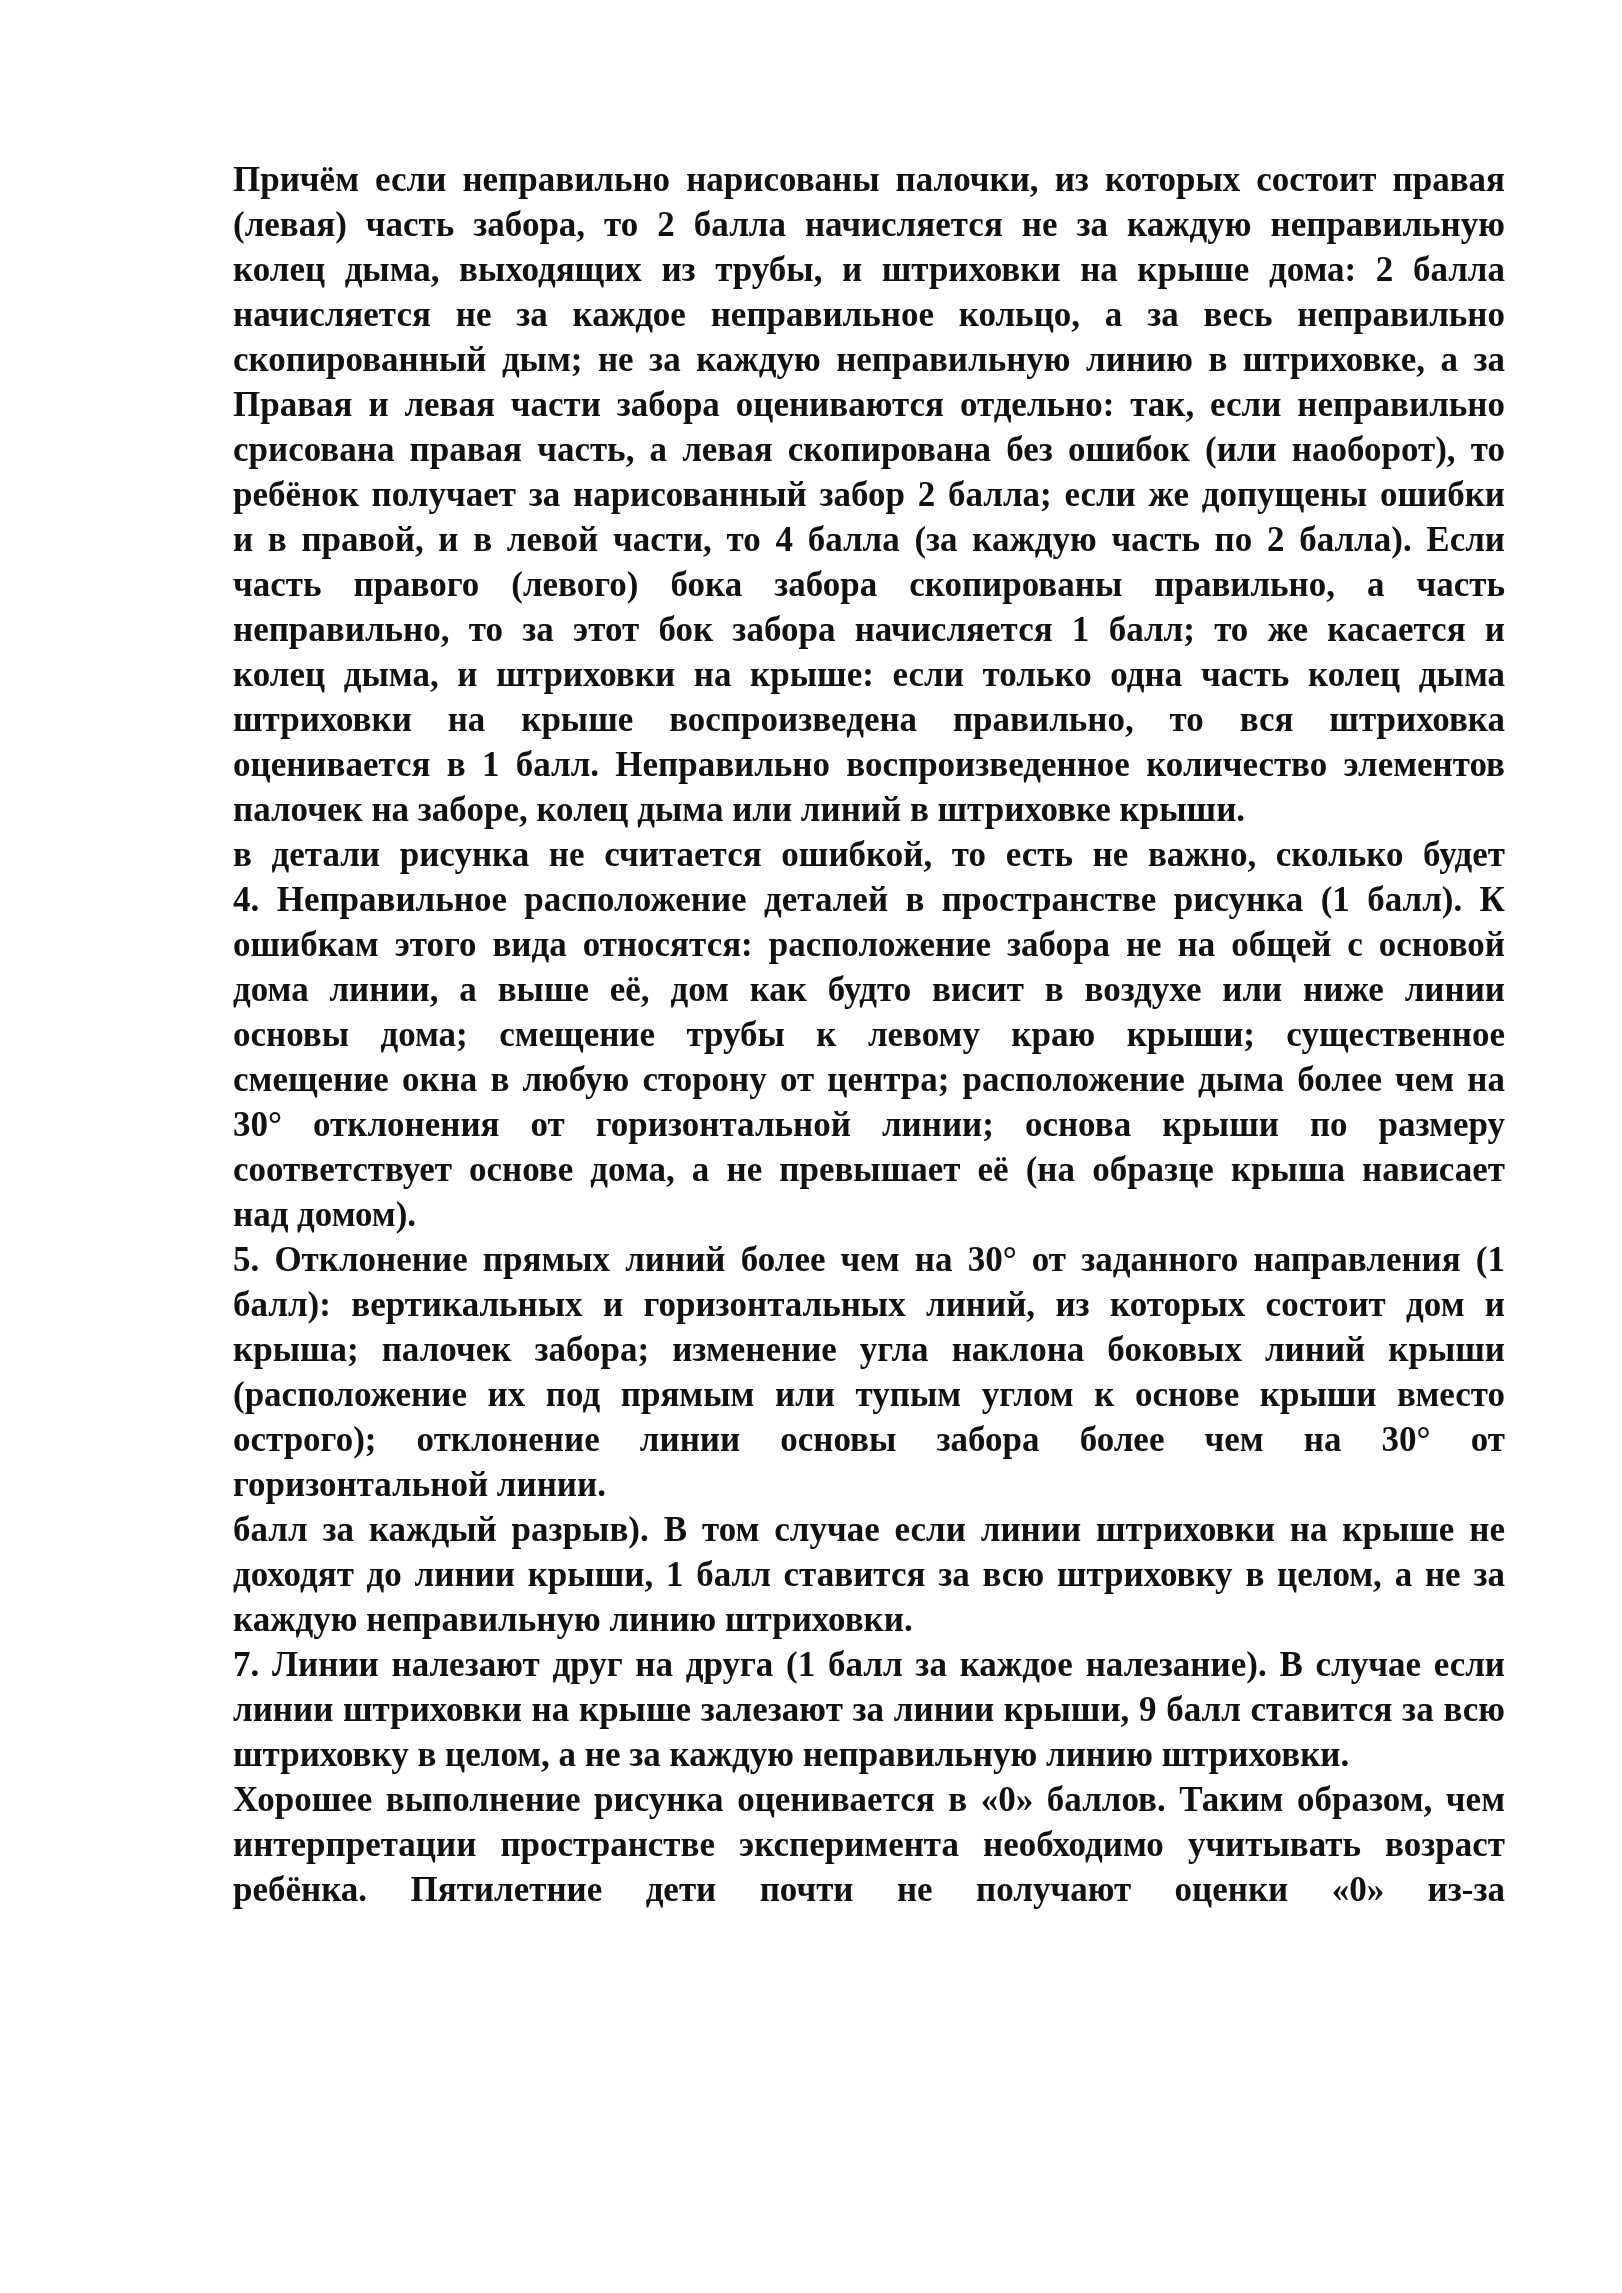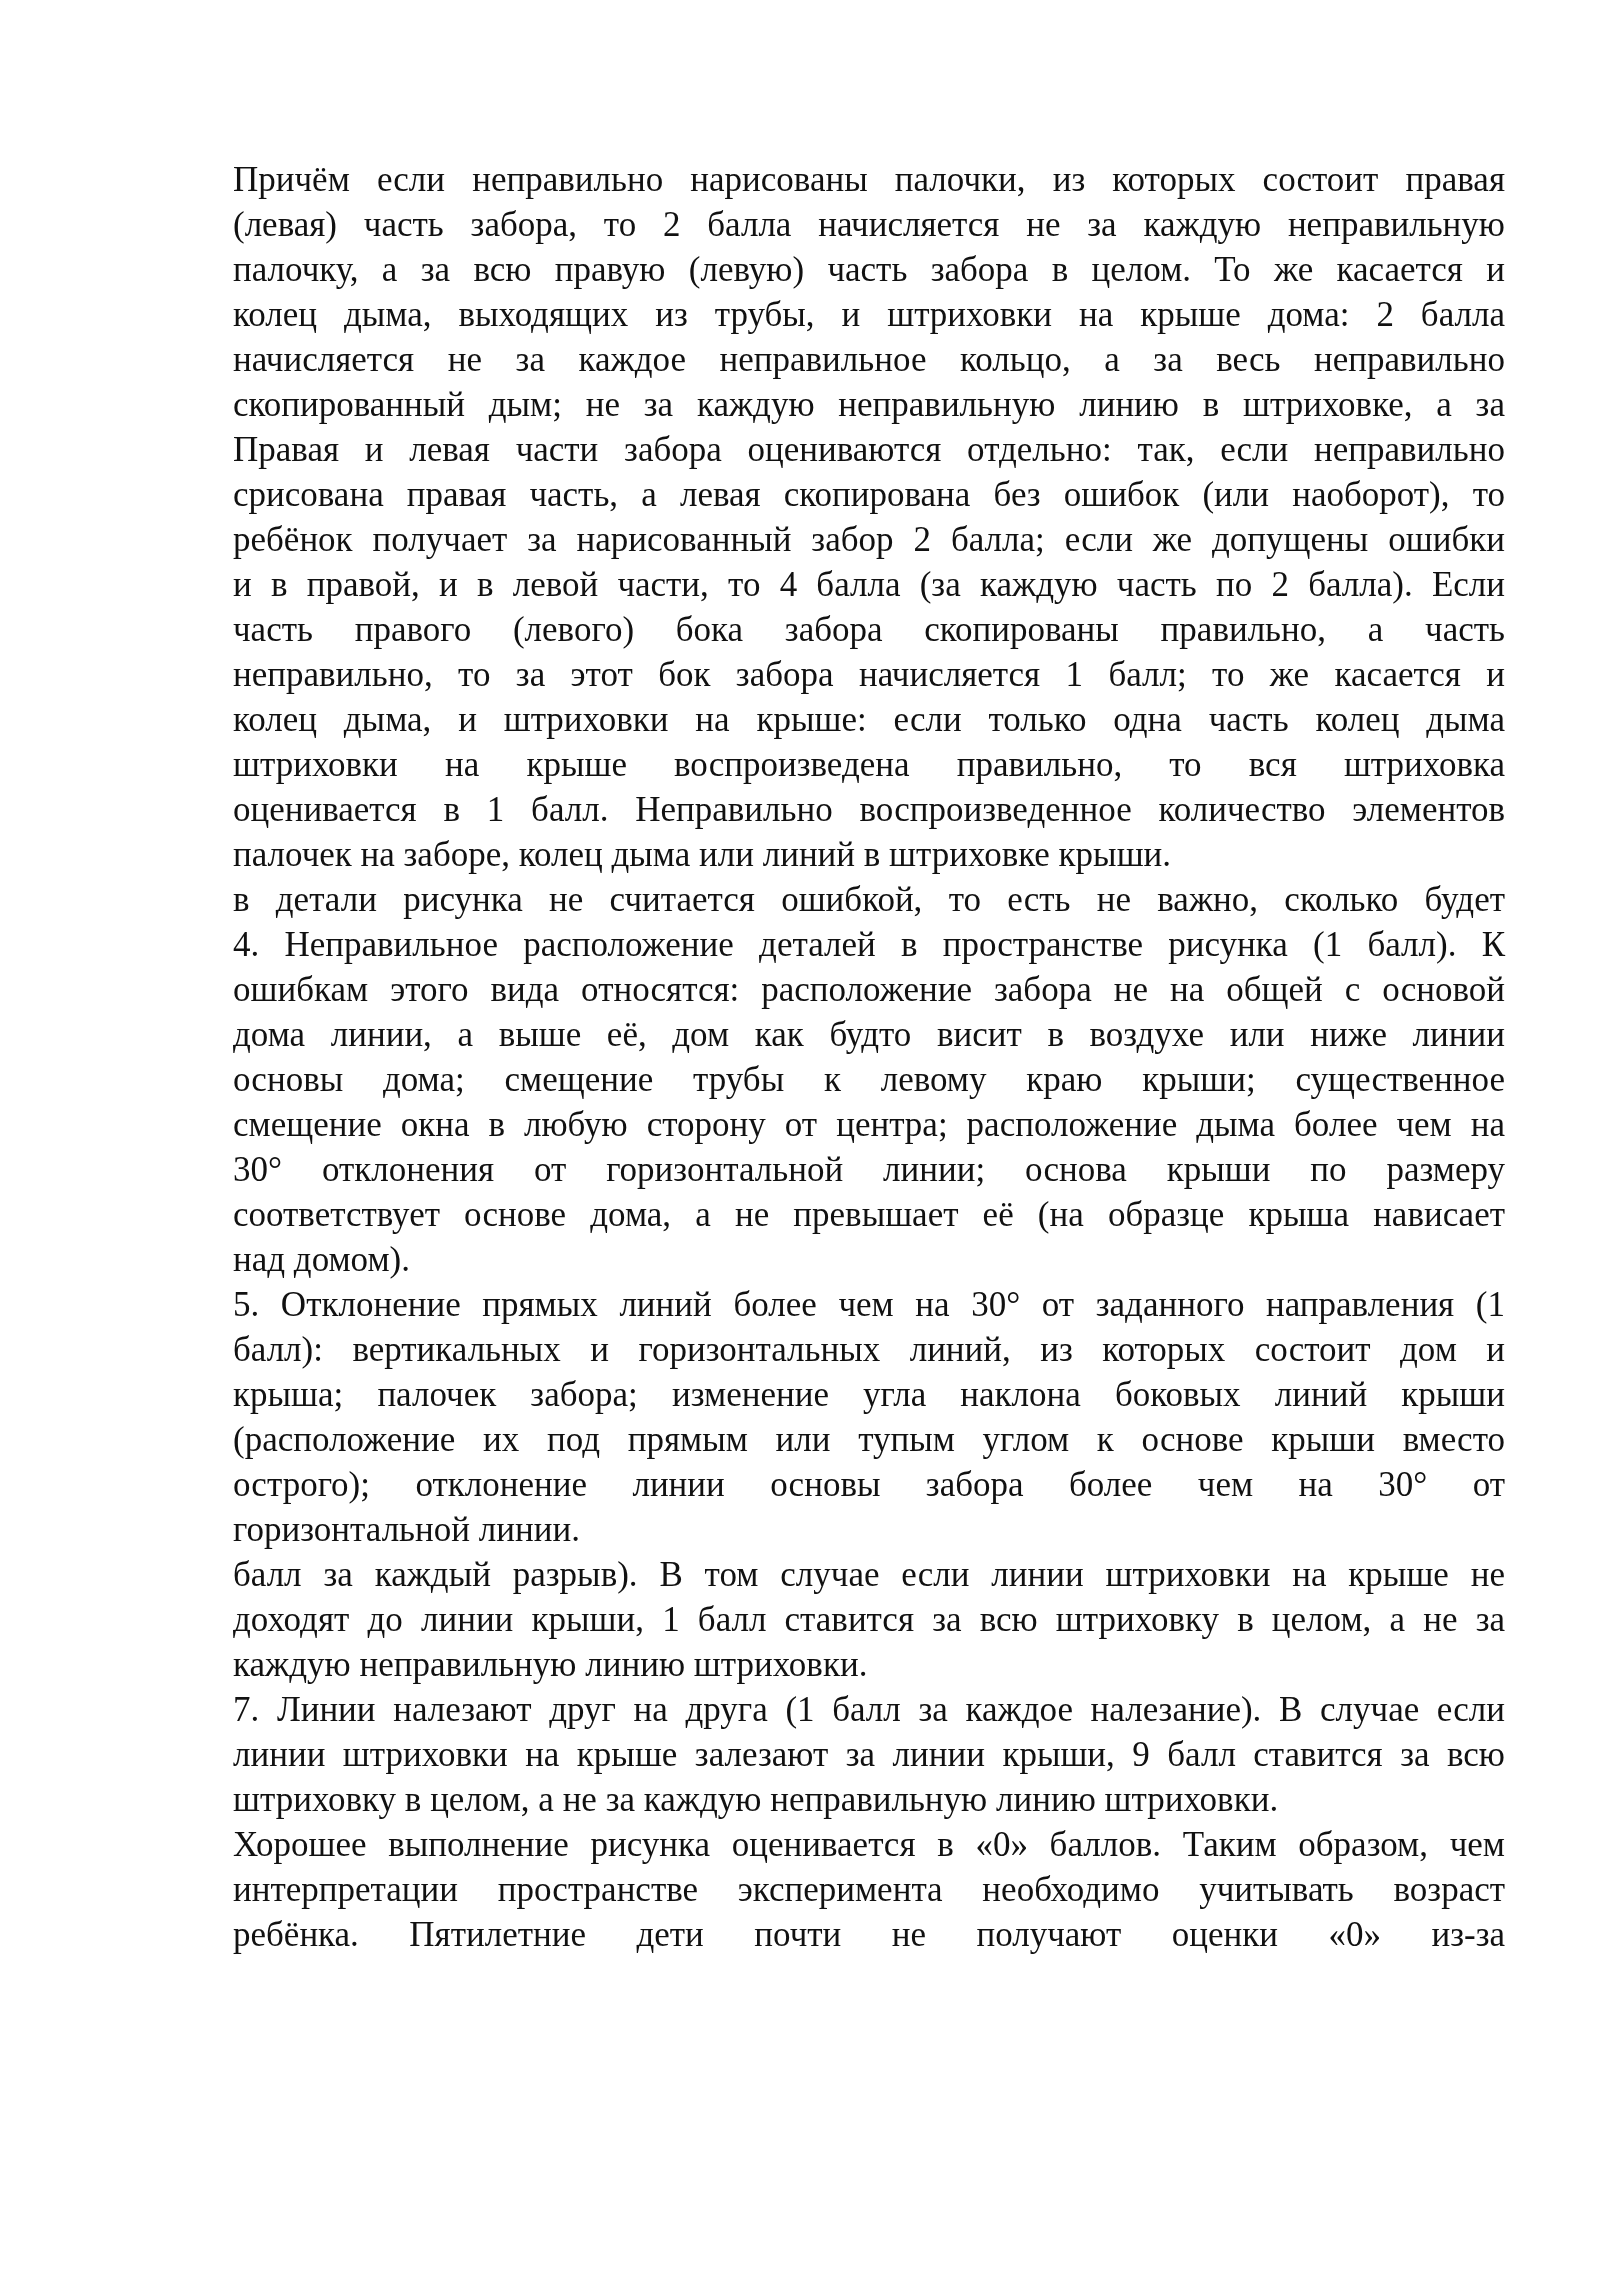--- a/index.html
+++ b/index.html
@@ -6,40 +6,40 @@
   body { width: 1622px; height: 2293px; position: relative; overflow: hidden; }
   .page {
     position: absolute;
     left: 233px;
     top: 157px;
     width: 1272px;
     font-family: "Liberation Serif", "DejaVu Serif", serif;
     font-size: 35px;
     line-height: 45px;
     color: #111111;
+    font-weight: bold;
   }
   .para { margin: 0; }
   .line {
     display: block;
     height: 45px;
     white-space: nowrap;
     text-align: justify;
     text-align-last: justify;
     overflow: visible;
   }
   .line.last { text-align-last: left; }
 </style>
 </head>
 <body>
 
 <div class="page">
   <div class="para">
     <span class="line">Причём если неправильно нарисованы палочки, из которых состоит правая</span>
     <span class="line">(левая) часть забора, то 2 балла начисляется не за каждую неправильную</span>
-    <span class="line">палочку, а за всю правую (левую) часть забора в целом. То же касается и</span>
     <span class="line">колец дыма, выходящих из трубы, и штриховки на крыше дома: 2 балла</span>
     <span class="line">начисляется не за каждое неправильное кольцо, а за весь неправильно</span>
     <span class="line">скопированный дым; не за каждую неправильную линию в штриховке, а за</span>
   </div>
 
   <div class="para">
     <span class="line">Правая и левая части забора оцениваются отдельно: так, если неправильно</span>
     <span class="line">срисована правая часть, а левая скопирована без ошибок (или наоборот), то</span>
     <span class="line">ребёнок получает за нарисованный забор 2 балла; если же допущены ошибки</span>
     <span class="line">и в правой, и в левой части, то 4 балла (за каждую часть по 2 балла). Если</span>

